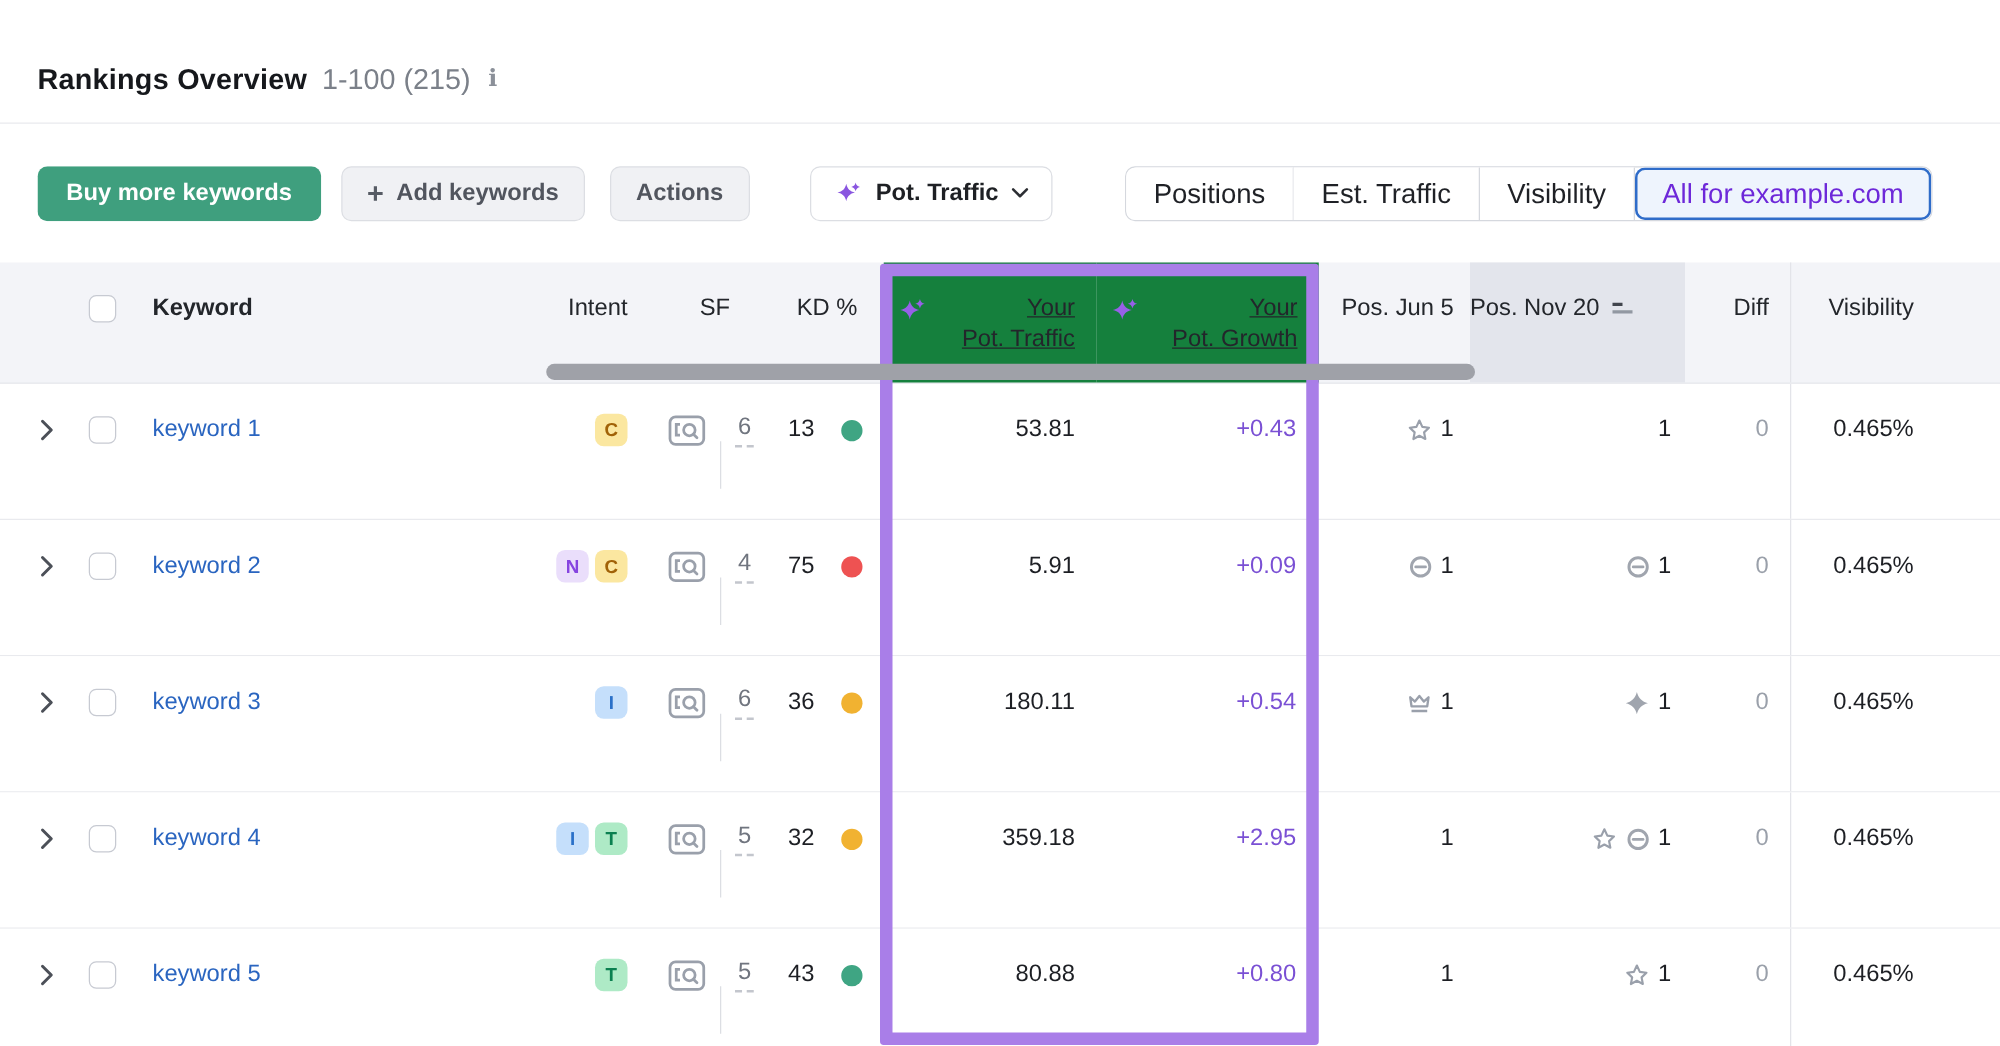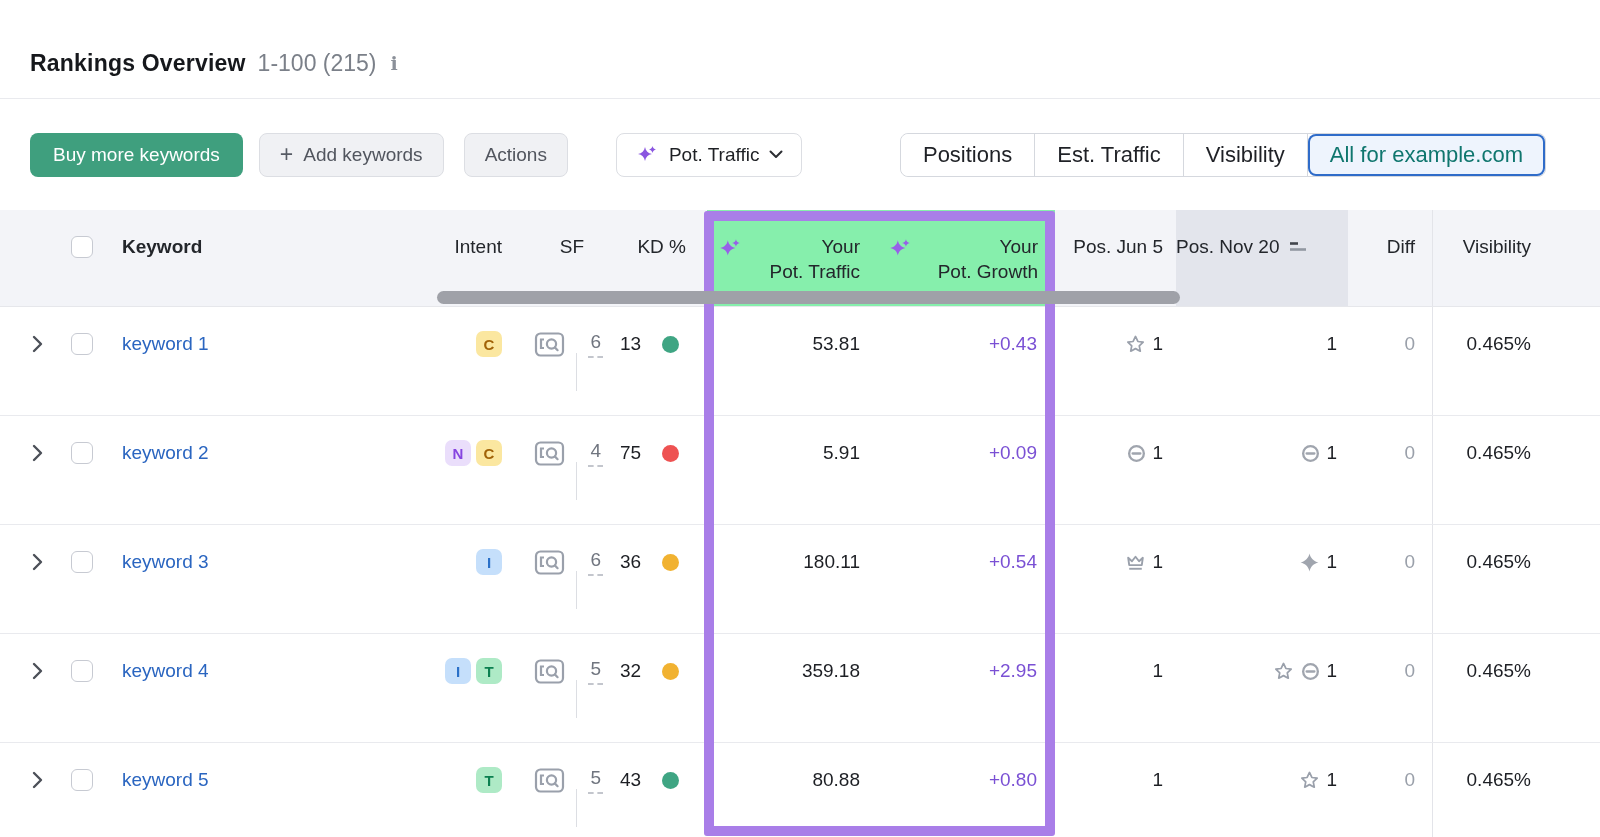--- a/index.html
+++ b/index.html
@@ -7,59 +7,59 @@
   .page { position:relative; width:1600px; height:837px; background:#fff;margin-top:28px; }
 
   
   .titlebar { height:71px; border-bottom:1px solid #e9eaee; display:flex; align-items:center; padding:0 30px; gap:12px; }
   .title { font-size:23px; font-weight:700; color:#16181c; letter-spacing:.2px; }
   .range { font-size:23px; color:#7b8089; }
   .info-i { font-family:"DejaVu Serif", serif; font-weight:700; font-size:19px; color:#8b9099; margin-left:2px; }
 
   
   .toolbar { height:111px; display:flex; align-items:center; padding:0 54px 0 30px; }
-  .btn { height:44px; border-radius:8px; display:inline-flex; align-items:center; font-size:19px; cursor:pointer; border:1px solid transparent; }
+  .btn { height:44px; border-radius:8px; display:inline-flex; align-items:center; font-size:19px; cursor:pointer; border:1px solid transparent;font-weight:bold; }
   .btn-primary { background:#3f9f7e; color:#fff; padding:0 22px; margin-right:16px; }
   .btn-soft { background:#f0f1f4; border-color:#dcdee3; color:#51555e; padding:0 20px; gap:10px; margin-right:20px; }
   .plus { font-size:23px; color:#565b64; line-height:1; }
   .btn-outline { background:#fff; border-color:#dcdee3; color:#1e2024; padding:0 18px; gap:10px; margin-left:28px; }
   .spacer { flex:1; }
   .segmented { display:flex; height:44px; border:1px solid #d5d8de; border-radius:8px; background:#fff; }
   .seg { display:flex; align-items:center; padding:0 22px; font-size:22px; color:#1f2126; border-right:1px solid #d5d8de; cursor:pointer; background:#fff; }
   .seg:first-child { border-radius:8px 0 0 8px; }
   .seg:last-child { border-right:none; border-radius:0 8px 8px 0; }
-  .seg.selected { background:#eef4fd; box-shadow:inset 0 0 0 2px #2f6cc9; border-radius:8px; border-right:none; color:#0f766e; }
+  .seg.selected { background:#eef4fd; box-shadow:inset 0 0 0 2px #2f6cc9; border-radius:8px; border-right:none; color:#6d28d9; }
 
   
   .grid { display:grid; grid-template-columns:62px 48px 327px 75px 108px 87px 170px 178px 121px 172px 84px 168px; }
   .thead { height:97px; background:#f3f4f8; border-bottom:1px solid #e6e7eb; position:relative; }
   .th { font-size:19px; color:#23262b; display:flex; align-items:flex-start; padding-top:24px; }
   .th .hline { display:flex; align-items:center; height:26px; width:100%; }
   .right { justify-content:flex-end; text-align:right; }
   .th-kw { padding-left:12px;font-weight:bold; }
   .th-intent { padding-right:10px; }
   .th-sf { padding-right:36px; }
   .th-kd { padding-right:21px; }
-  .th-pt, .th-pg { background:#86efac; padding-right:17px; }
+  .th-pt, .th-pg { background:#15803d; padding-right:17px;text-decoration:underline; }
   .two-line { text-align:right; line-height:25px; flex:1; }
   .sparkle-lead { margin:2px auto 0 10px; }
   .th-pj { padding-right:13px; }
   .th-pn { background:#e3e5ec; padding-right:11px; gap:8px; }
   .th-diff { padding-right:17px; }
   .th-vis { padding-right:69px; border-left:1px solid #e3e4e9; }
 
   .trow { height:109px; border-bottom:1px solid #e9eaee; background:#fff; }
   .td { display:flex; align-items:flex-start; padding-top:22px; font-size:19px; color:#1d1f24; }
   .line { display:flex; align-items:center; height:30px; }
   .td-exp { padding-left:32px; }
   .td-check { padding-left:9px; }
   .td-kw { padding-left:12px; }
   .td-intent { justify-content:flex-end; padding-right:10px; gap:5px; }
   .td-sf { justify-content:flex-end; padding-right:17px; gap:11px; }
-  .td-kd { justify-content:flex-start; padding-right:7px; gap:21px; }
+  .td-kd { justify-content:center; padding-right:7px; gap:21px; }
   .td-pt { justify-content:flex-end; padding-right:17px; }
   .td-pg { justify-content:flex-end; padding-right:18px; color:#7a50d4; }
   .td-pj { justify-content:flex-end; padding-right:13px; gap:5px; }
   .td-pn { justify-content:flex-end; padding-right:11px; gap:5px; }
   .td-diff { justify-content:flex-end; padding-right:17px; color:#9aa0aa; }
   .td-vis { justify-content:flex-end; padding-right:69px; border-left:1px solid #e3e4e9;padding-left:44px; }
 
   .kw-link { color:#2a65c0; cursor:pointer; }
   .checkbox { width:22px; height:22px; border:1.5px solid #c7cad2; border-radius:6px; background:#fff; cursor:pointer; }
   .badge { width:26px; height:26px; border-radius:7px; font-size:15px; font-weight:700; display:inline-flex; align-items:center; justify-content:center; }

